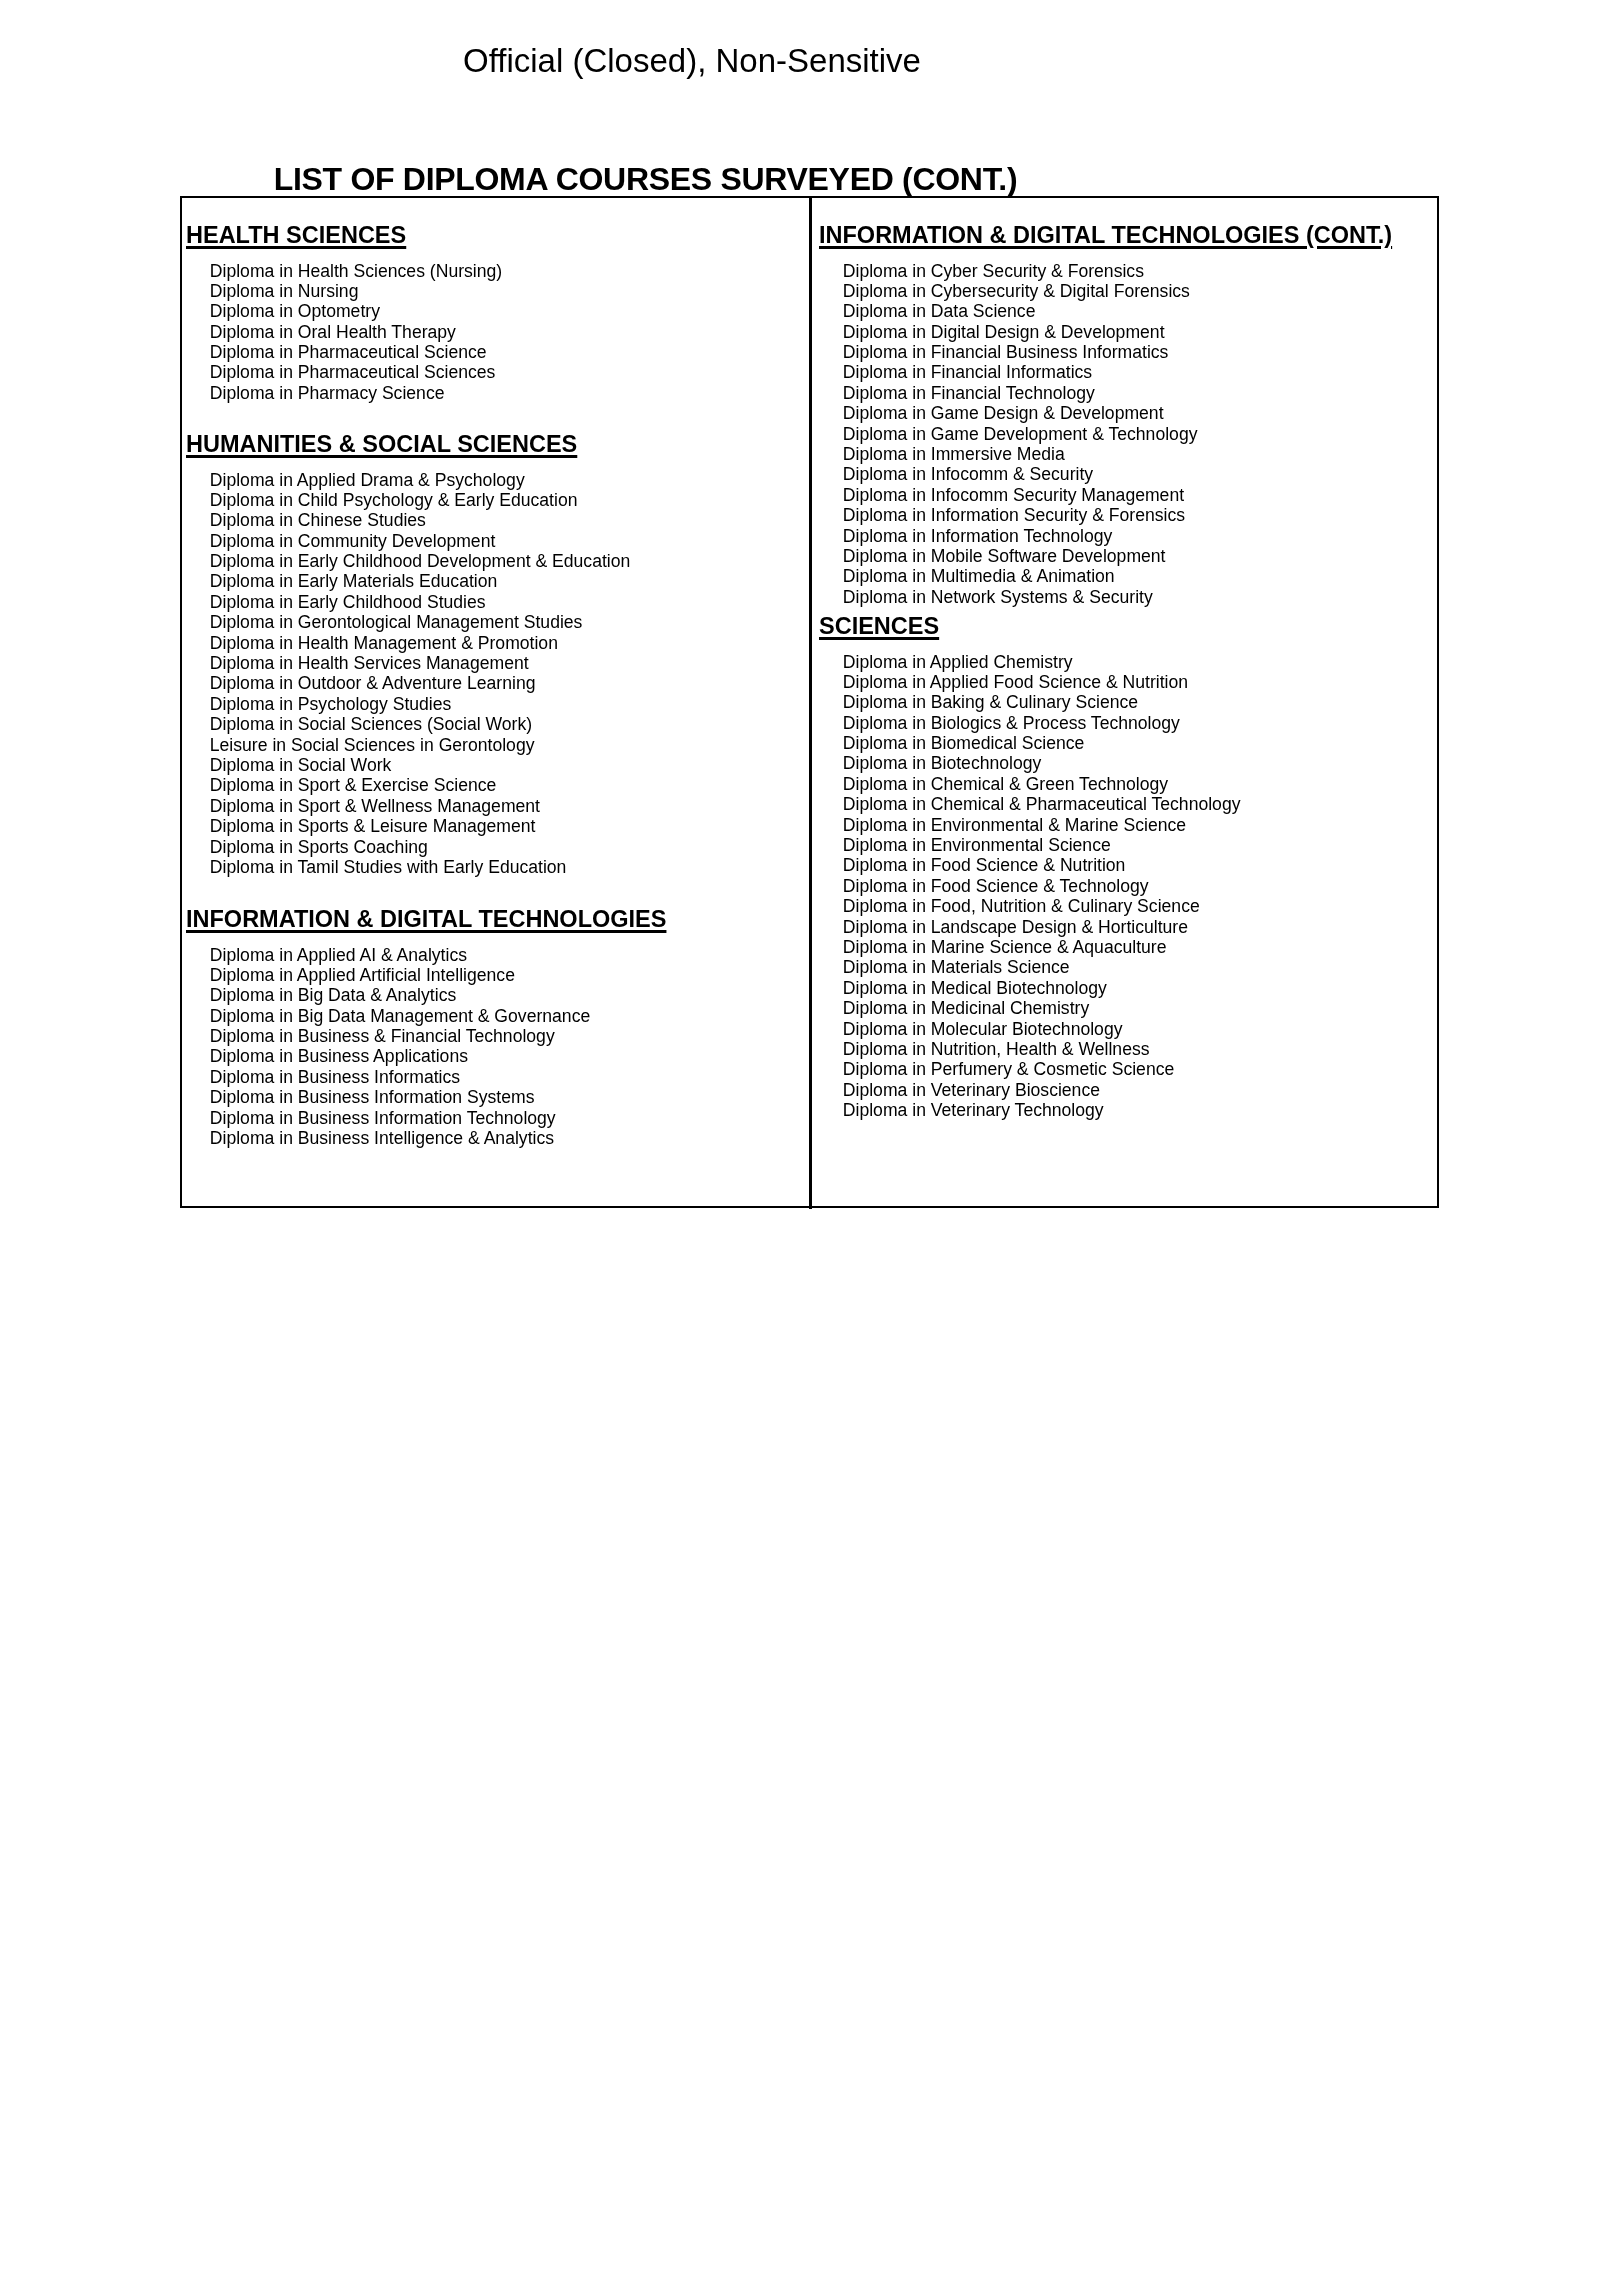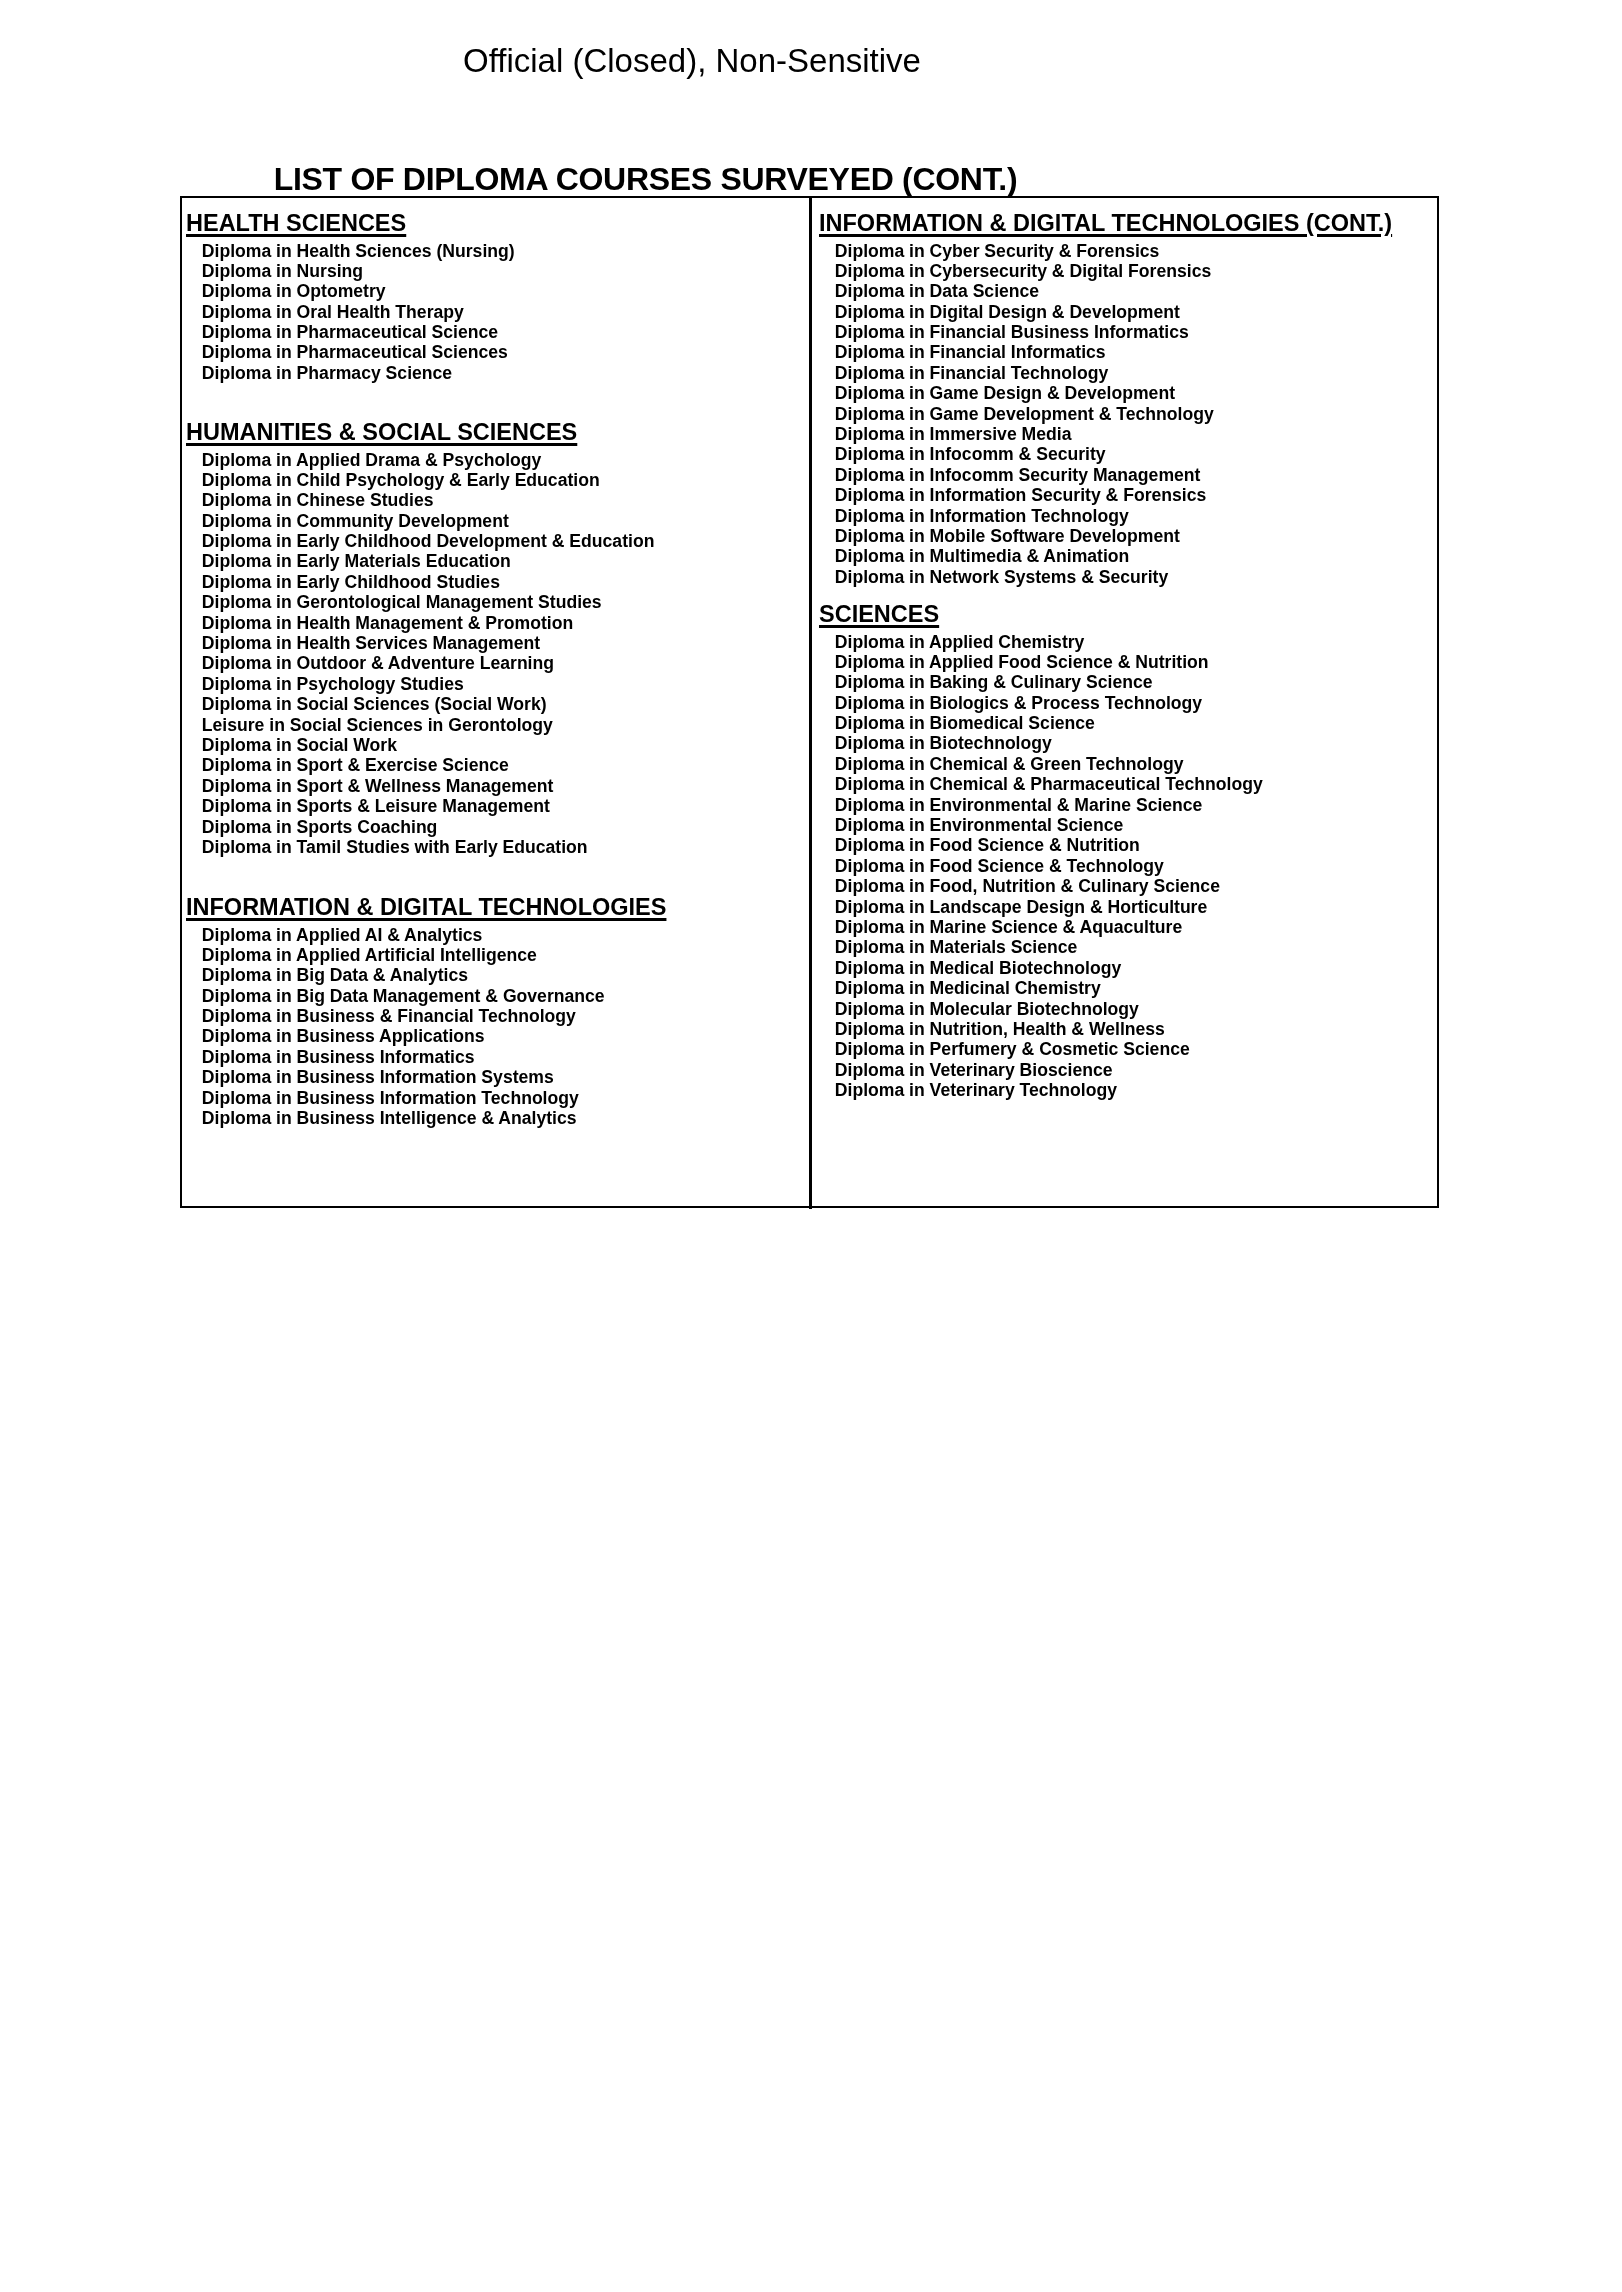--- a/index.html
+++ b/index.html
@@ -10,22 +10,22 @@
   .doc-title { position: absolute; left: 0; width: 1291px; top: 161px;
          text-align: center; font-size: 32px; font-weight: bold; line-height: 37px; letter-spacing: -0.3px; }
   .table-box { position: absolute; left: 180px; top: 196px; width: 1255px; height: 1008px;
          border: 2.9px solid #000; }
   .divider { position: absolute; left: 809px; top: 196px; width: 2.9px; height: 1013px; background: #000; }
   .col { position: absolute; top: 0; }
   .col-left { left: 186px; }
   .col-right { left: 819px; }
   .section { position: absolute; left: 0; white-space: nowrap; }
   .section-heading { font-size: 23.5px; font-weight: bold; line-height: 25.5px; text-decoration: underline;
-         text-decoration-thickness: 2.9px; text-underline-offset: 2.9px; display: inline-block; }
-  .items { list-style: none; margin: 4px; padding: 0 0 0 11.8px; font-weight: bold; }
+         text-decoration-thickness: 2.9px; text-underline-offset: 2.9px; display: inline-block; margin-top: 12px; }
+  .items { list-style: none; margin: 12px; padding: 0 0 0 11.8px; }
   .items li { font-size: 17.6px; line-height: 20.4px; height: 20.4px; }
 </style>
 </head>
 <body>
 
 <div class="classification">Official (Closed), Non-Sensitive</div>
 
 <div class="doc-title">LIST OF DIPLOMA COURSES SURVEYED (CONT.)</div>
 
 <div class="table-box"></div>

